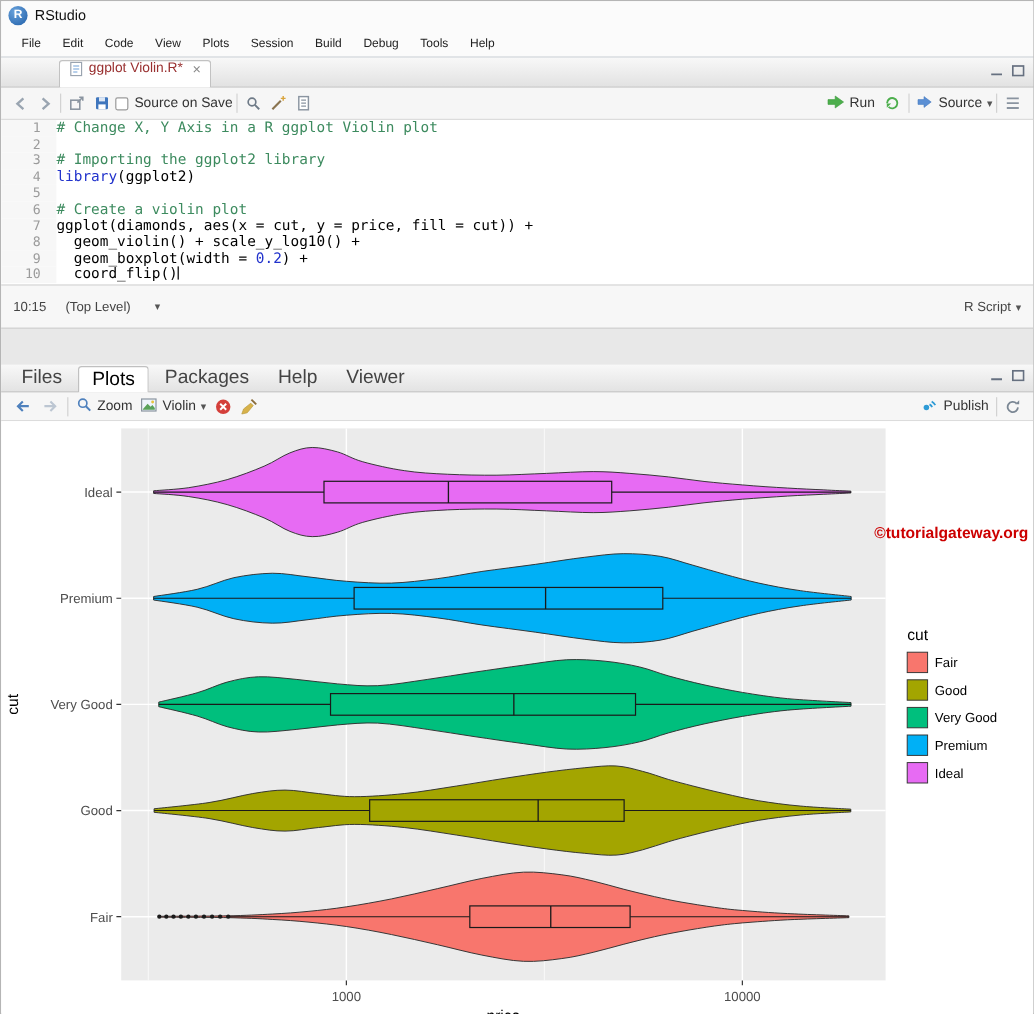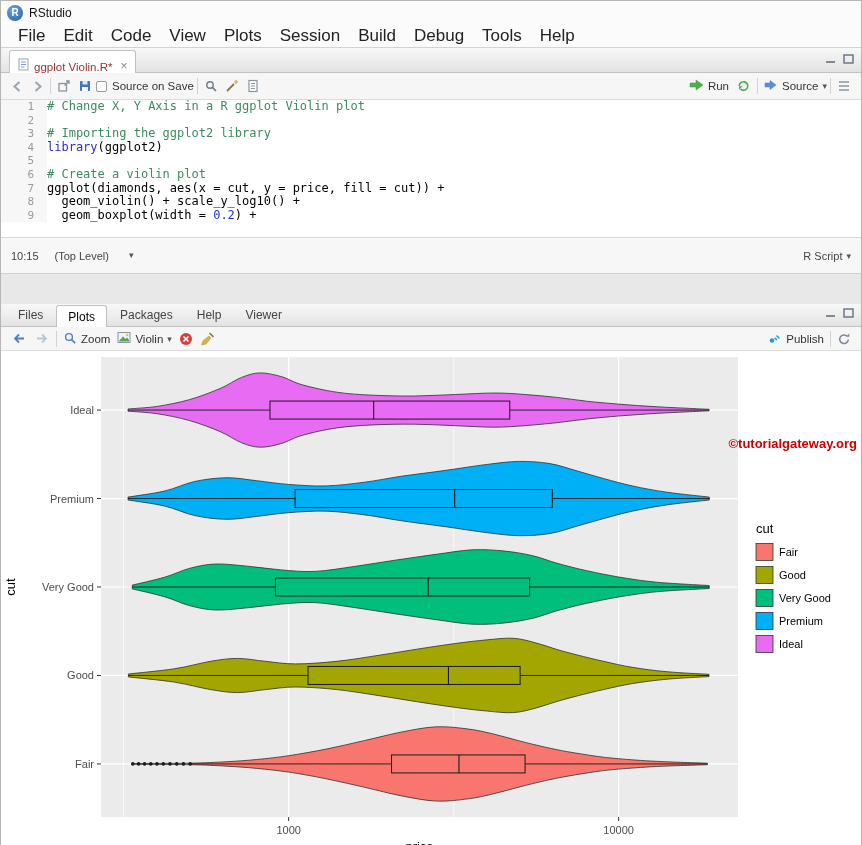--- a/index.html
+++ b/index.html
@@ -8,35 +8,35 @@
     width:862px; height:845px; background:#fff;
     font-family:"Liberation Sans", sans-serif; color:#222;
     overflow:hidden;
   }
   .window { width:862px; height:845px; display:flex; flex-direction:column; border:1px solid #b5b5b5; background:#fff; }
 
   
   .titlebar { height:24px; display:flex; align-items:center; gap:6px; padding-left:6px; background:#fbfbfb; flex:none; }
   .app-icon { width:16px; height:16px; border-radius:50%; background:radial-gradient(circle at 35% 30%, #6aa3dc, #1f5ea8); color:#fff; font-size:10px; font-weight:bold; text-align:center; line-height:16px; }
   .app-title { font-size:12px; color:#111; }
-  .menubar { height:22px; display:flex; align-items:center; padding-left:8px; font-size:17px; background:#fbfbfb; flex:none; }
+  .menubar { height:22px; display:flex; align-items:center; padding-left:8px; font-size:10px; background:#fbfbfb; flex:none; }
   .menu-item { padding:3px 9px; cursor:default; }
 
   
   .tabstrip { position:relative; height:26px; background:linear-gradient(#f8f8f8,#e2e2e2); border-top:1px solid #cfd4da; border-bottom:1px solid #c2c2c2; display:flex; align-items:flex-end; padding-left:8px; flex:none; }
   .win-icons { position:absolute; right:7px; top:6px; display:flex; gap:7px; }
   .win-icons span { display:inline-flex; }
   .toolbar { height:27px; background:#f6f6f6; border-bottom:1px solid #dcdcdc; display:flex; align-items:center; padding:0 7px; gap:1px; font-size:11.5px; color:#333; flex:none; }
   .tb-sep { width:1px; height:16px; background:#d2d2d2; margin:0 2px; flex:none; }
   .tb-spacer { flex:1; }
   .tb-icon, .tb-btn { display:inline-flex; align-items:center; gap:4px; padding:2px 3px; border-radius:3px; cursor:default; flex:none; }
   .caret { font-size:9px; color:#555; }
 
   
-  .doc-tab { height:23px; background:#fff; border:1px solid #c2c2c2; border-bottom:none; border-radius:3px 3px 0 0; display:flex; align-items:flex-end; gap:5px; padding:0 8px; font-size:11.5px; color:#993030; margin-bottom:-1px; }
+  .doc-tab { height:23px; background:#fff; border:1px solid #c2c2c2; border-bottom:none; border-radius:3px 3px 0 0; display:flex; align-items:flex-start; gap:5px; padding:0 8px; font-size:11.5px; color:#993030; margin-bottom:-1px;margin-left:40px; }
   .tab-close { color:#8a8a8a; font-size:12px; margin-left:3px; }
   .sos { display:inline-flex; align-items:center; gap:5px; }
   .cb { width:11px; height:11px; border:1px solid #9a9a9a; background:#fff; border-radius:2px; display:inline-block; }
 
   .editor { height:137px; background:#fff; font-family:"DejaVu Sans Mono","Liberation Mono",monospace; font-size:12px; overflow:hidden; flex:none; }
   .code-line { display:flex; height:13.6px; line-height:13.6px; white-space:pre; }
   .gutter { width:46px; flex:none; text-align:right; padding-right:13px; color:#9b9b9b; background:#f7f7f7; font-size:11px; }
   .code { color:#000; }
   .seg-comment { color:#3d8b5f; }
   .seg-keyword { color:#2233cc; }
@@ -45,21 +45,21 @@
   .cursor { display:inline-block; width:1px; height:11px; background:#000; vertical-align:-1px; }
 
   .statusbar { height:36px; background:#f7f7f7; border-top:1px solid #d6d6d6; display:flex; align-items:center; gap:16px; padding:0 10px; font-size:11px; color:#444; flex:none; }
   .statusbar .right { margin-left:auto; display:inline-flex; align-items:center; gap:4px; }
   .scope { display:inline-flex; align-items:flex-start; gap:20px; }
 
   .splitter { height:31px; background:#e8e8e8; border-top:1px solid #d0d0d0; flex:none; }
 
   
   .tabstrip2 { position:relative; height:23px; background:linear-gradient(#f8f8f8,#e3e3e3); border-bottom:1px solid #c2c2c2; display:flex; align-items:flex-end; padding-left:6px; gap:2px; flex:none; }
-  .ptab { height:22px; line-height:22px; padding:0 11px; font-size:12px; color:#444; cursor:default; }
+  .ptab { height:22px; line-height:22px; padding:0 11px; font-size:16px; color:#444; cursor:default; }
   .ptab.active { background:#fff; border:1px solid #c0c0c0; border-bottom:none; margin-bottom:-1px; border-radius:3px 3px 0 0; color:#000; }
   .toolbar2 { height:24px; }
   .plot-area { flex:1; background:#fff; }
   svg text { font-family:"Liberation Sans", sans-serif; }
 </style>
 </head>
 <body>
 
 <div class="window">
 
@@ -191,20 +191,21 @@
     <div>
         <div class="code-line"><span class="gutter">1</span><span class="code"><span class="seg-comment"># Change X, Y Axis in a R ggplot Violin plot</span></span></div>
         <div class="code-line"><span class="gutter">2</span><span class="code"></span></div>
         <div class="code-line"><span class="gutter">3</span><span class="code"><span class="seg-comment"># Importing the ggplot2 library</span></span></div>
         <div class="code-line"><span class="gutter">4</span><span class="code"><span class="seg-keyword">library</span><span class="seg-plain">(ggplot2)</span></span></div>
         <div class="code-line"><span class="gutter">5</span><span class="code"></span></div>
         <div class="code-line"><span class="gutter">6</span><span class="code"><span class="seg-comment"># Create a violin plot</span></span></div>
         <div class="code-line"><span class="gutter">7</span><span class="code"><span class="seg-plain">ggplot(diamonds, aes(x = cut, y = price, fill = cut)) +</span></span></div>
         <div class="code-line"><span class="gutter">8</span><span class="code"><span class="seg-plain">  geom_violin() + scale_y_log10() +</span></span></div>
         <div class="code-line"><span class="gutter">9</span><span class="code"><span class="seg-plain">  geom_boxplot(width = </span><span class="seg-number">0.2</span><span class="seg-plain">) +</span></span></div>
+        <div class="code-line"><span class="gutter">10</span><span class="code"><span class="seg-plain">  coord_flip()</span><span class="cursor"></span></span></div>
       </div>
   </div>
 
   <div class="statusbar">
     <span>10:15</span>
     <span class="scope">
       <span>(Top Level)</span>
       <span class="caret">▾</span>
     </span>
     <span class="right">

